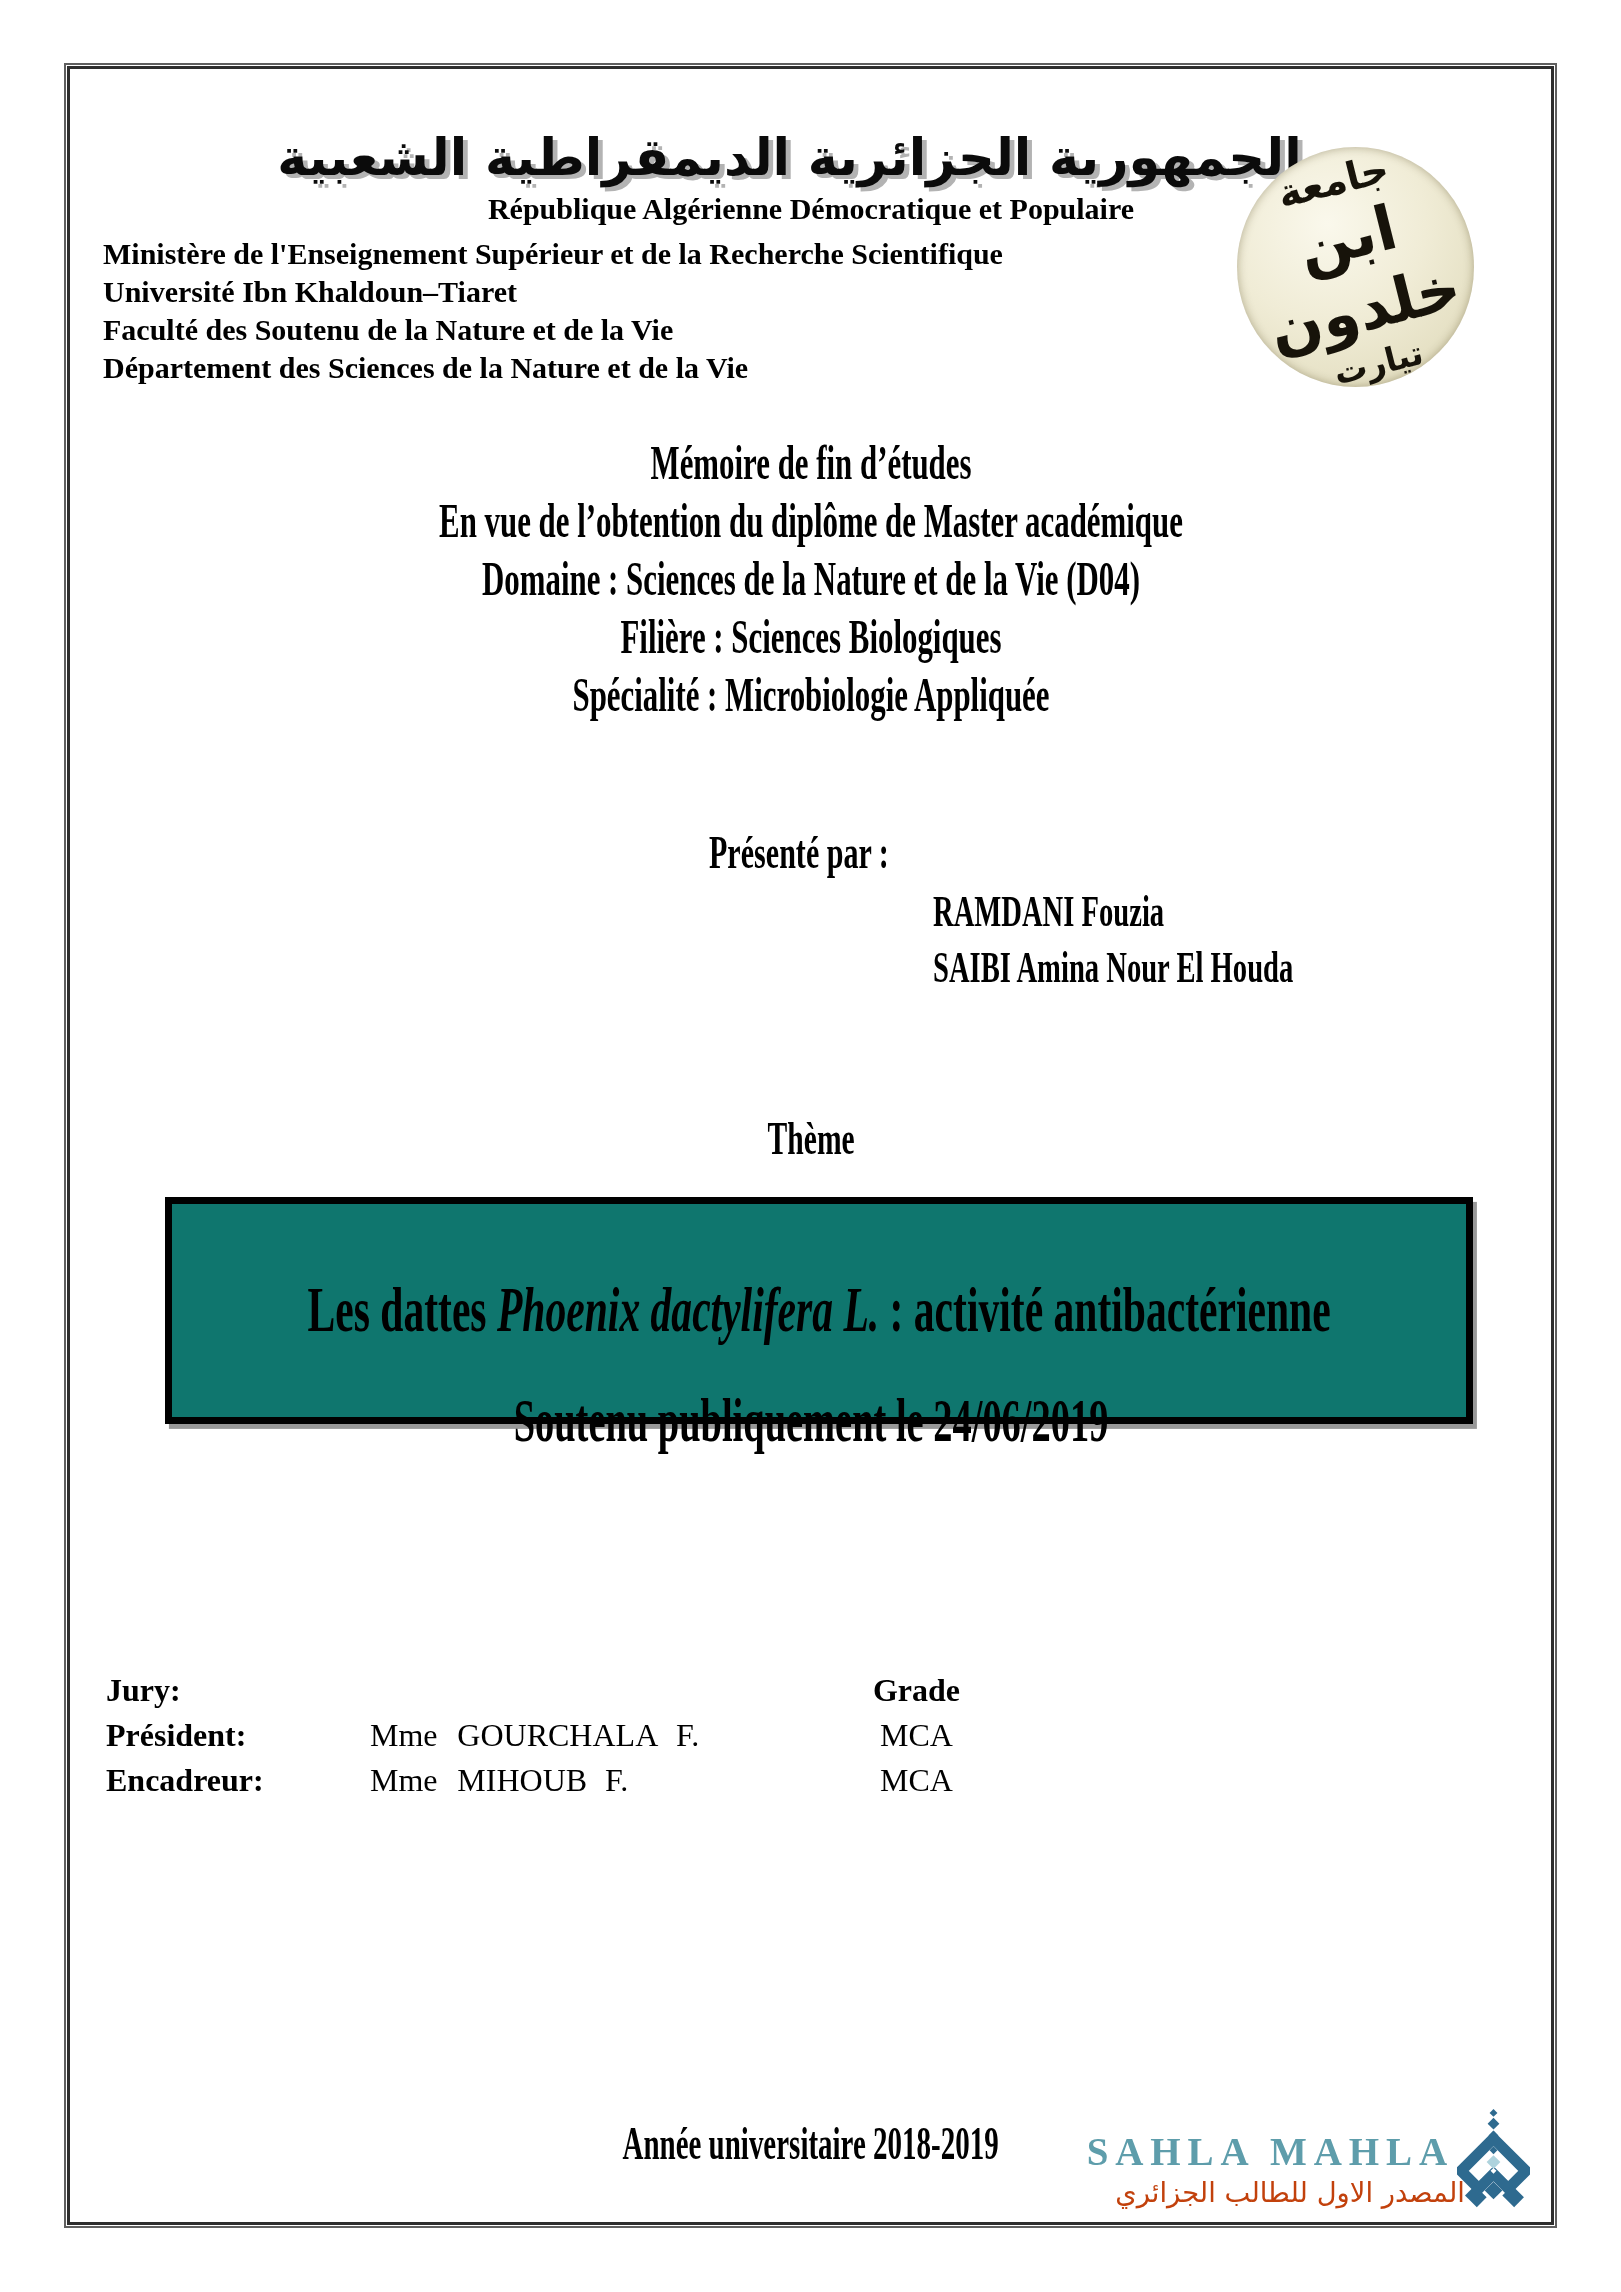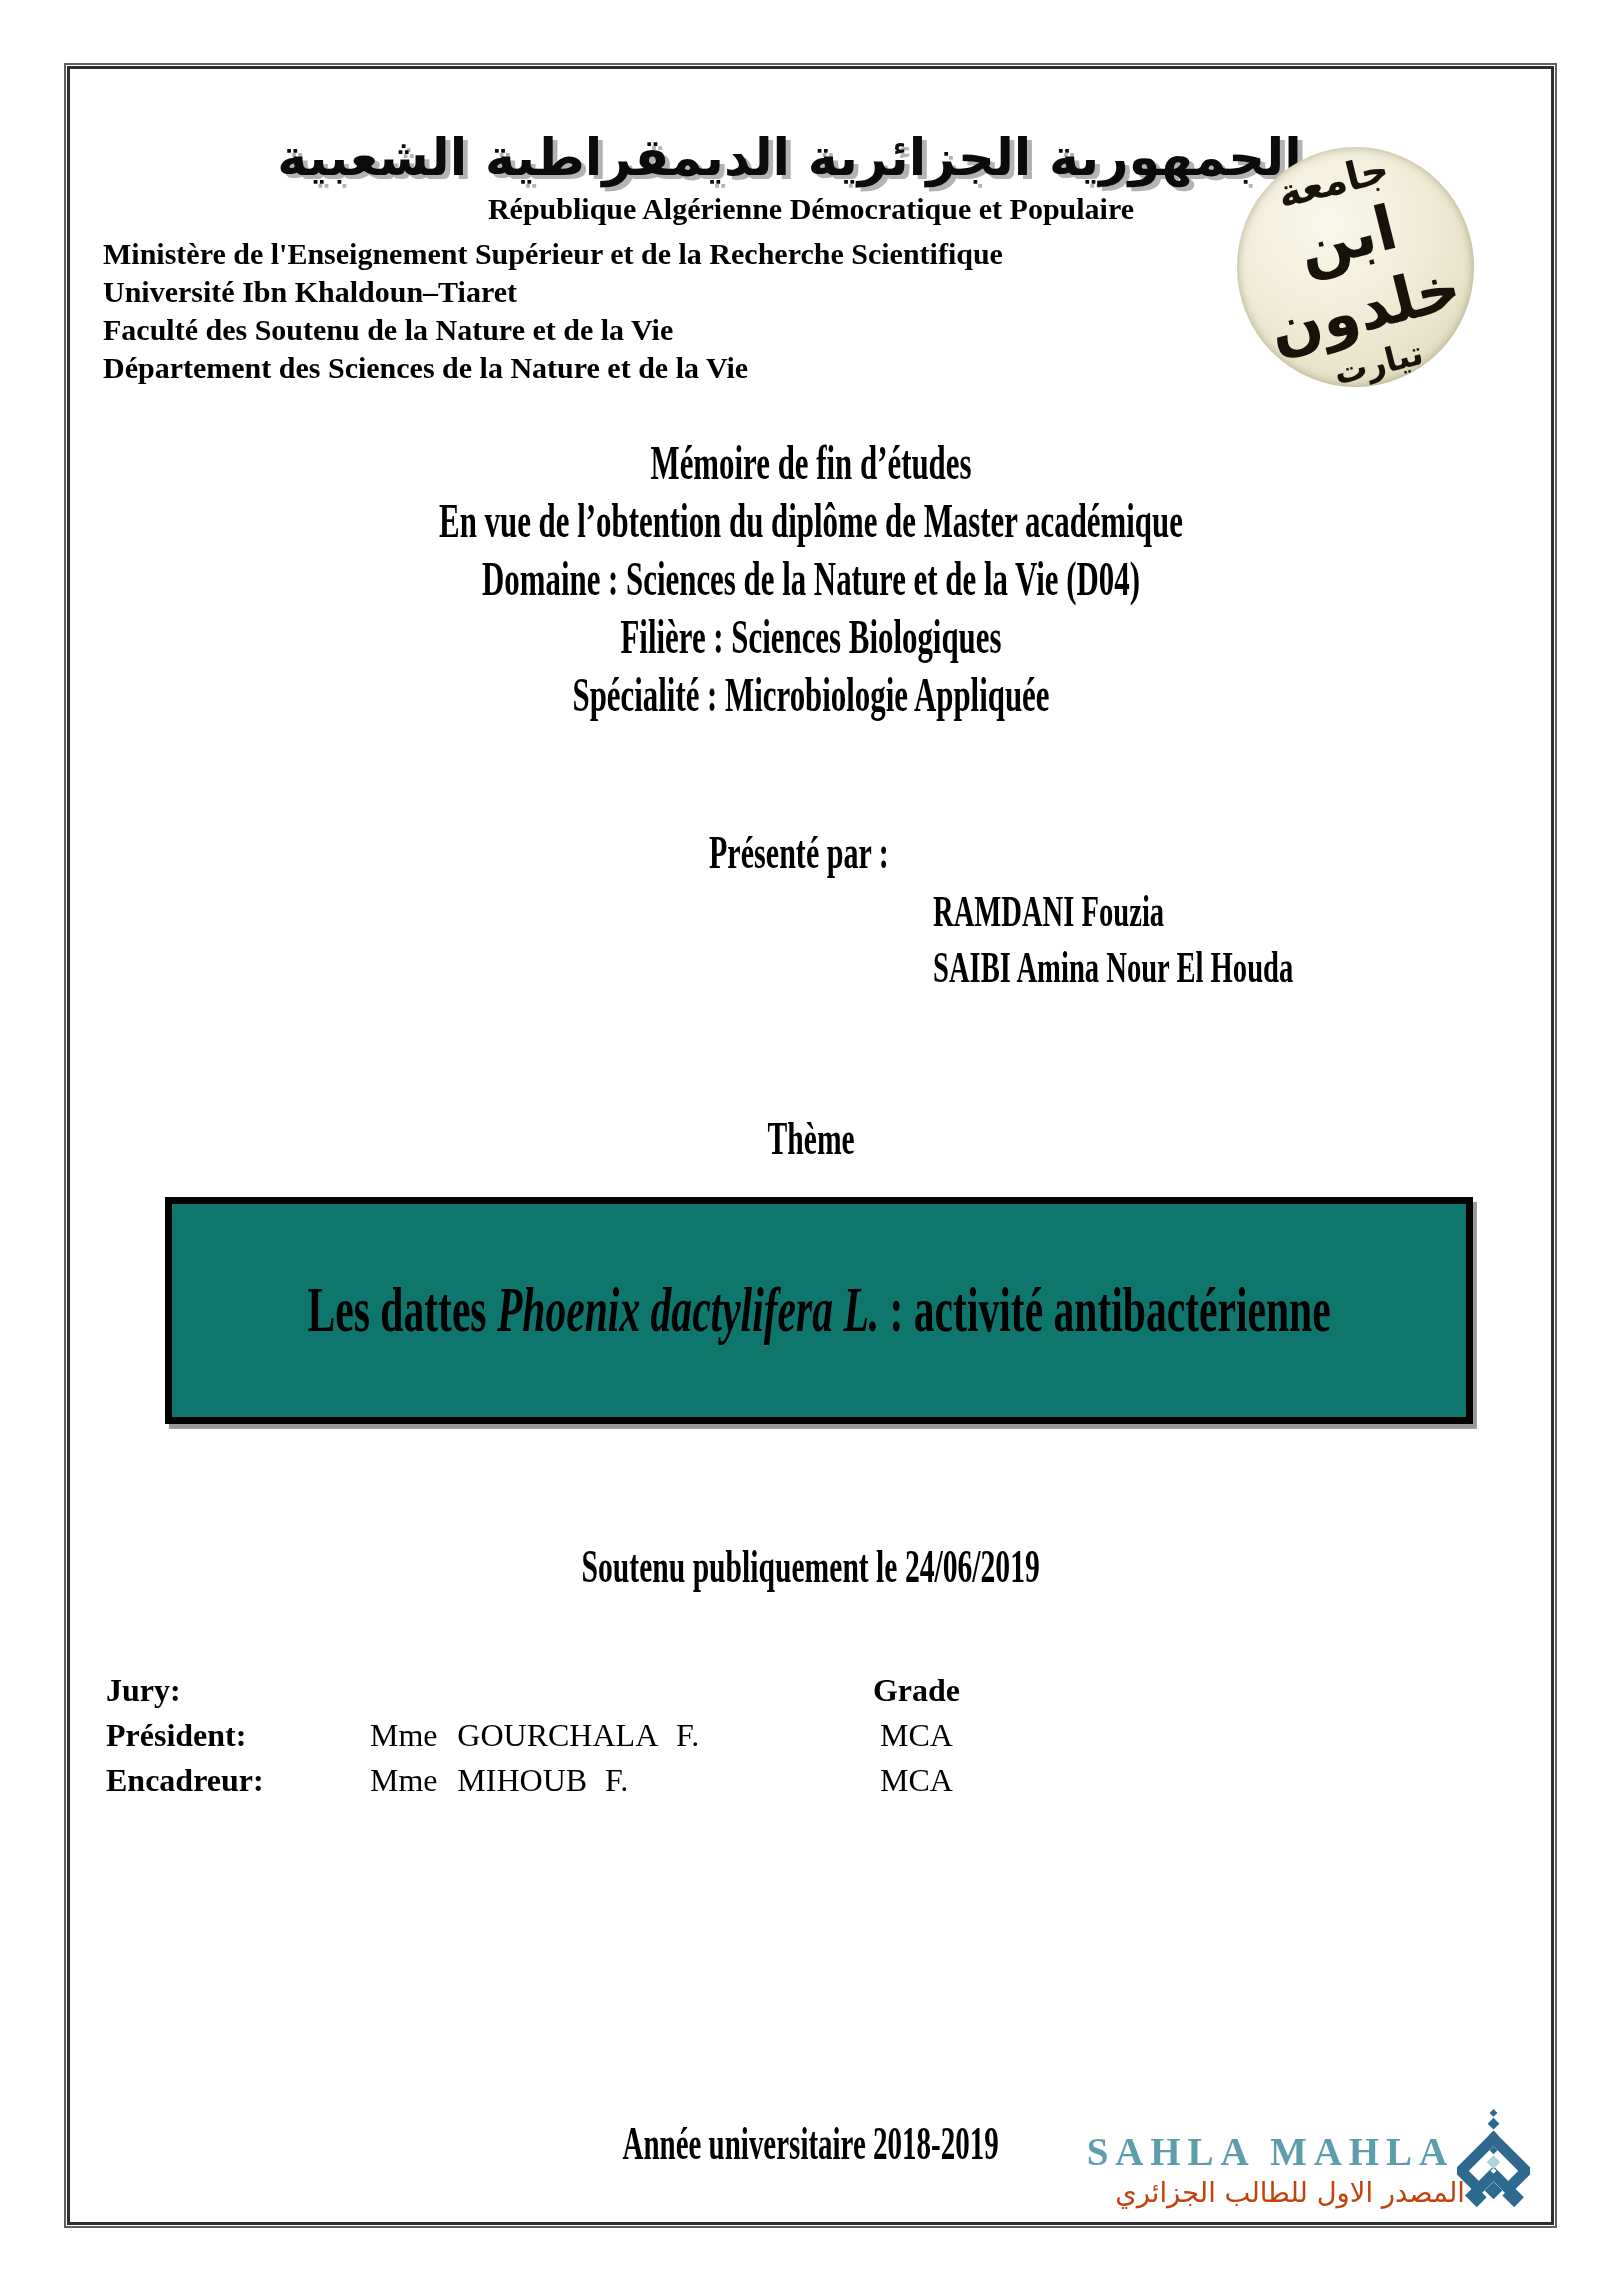--- a/index.html
+++ b/index.html
@@ -39,22 +39,22 @@
   .authors{position:absolute;left:933px;top:884px;font-weight:bold;font-size:44px;
            line-height:56px;white-space:nowrap;transform:scaleX(0.65);transform-origin:left top;}
   .theme-label{position:absolute;left:118px;top:1111px;width:1386px;text-align:center;
                font-weight:bold;font-size:47px;}
   .title-box{position:absolute;left:165px;top:1197px;width:1308px;height:227px;
              border:7.8px solid #000;box-sizing:border-box;background:#0f766e;
              box-shadow:3.9px 4.9px 0 #989898;display:flex;align-items:center;justify-content:center;}
   .thesis-title{font-weight:bold;font-size:63px;white-space:nowrap;transform:scaleX(0.66);
                 transform-origin:center center;}
   .thesis-title .it{font-style:italic;}
-  .defense-line{position:absolute;left:118px;top:1539px;width:1386px;text-align:center;
-                font-weight:bold;font-size:47px;}
+  .defense-line{position:absolute;left:118px;top:1386px;width:1386px;text-align:center;
+                font-weight:bold;font-size:61px;}
   
   .jury{position:absolute;left:106px;top:1668px;width:1078px;font-size:32px;line-height:45px;}
   .jury-row{position:relative;height:45px;white-space:nowrap;}
   .jury-role{display:inline-block;width:256px;font-weight:bold;}
   .jury-civ{font-weight:normal;margin-right:11.8px;}
   .jury-surname{font-weight:normal;margin-right:9.8px;margin-top:6px;}
   .jury-initial{font-weight:normal;}
   .jury-grade{position:absolute;left:727px;top:0;width:167px;text-align:center;font-weight:normal;}
   .jury-grade.hdr{font-weight:bold;}
   .year-line{position:absolute;left:118px;top:2117px;width:1386px;text-align:center;

